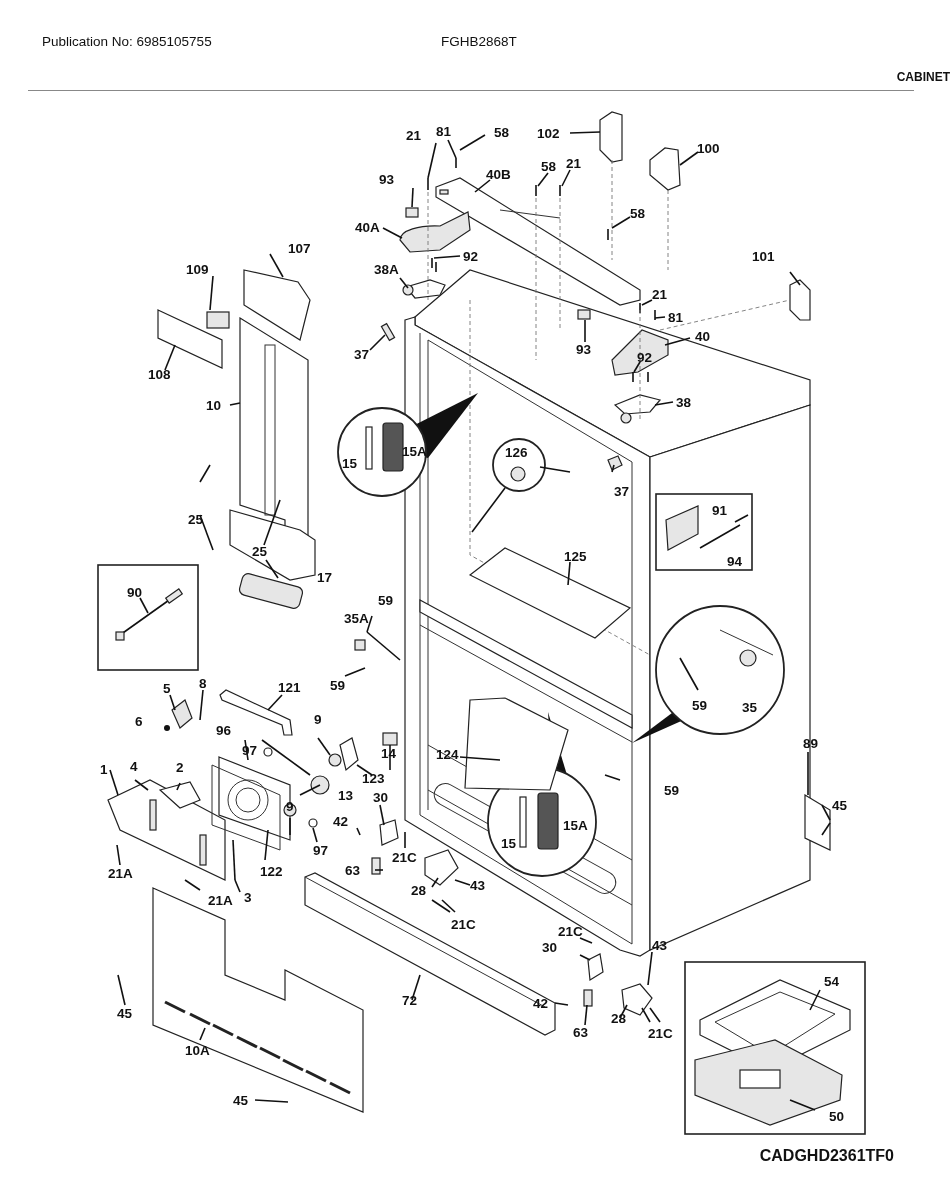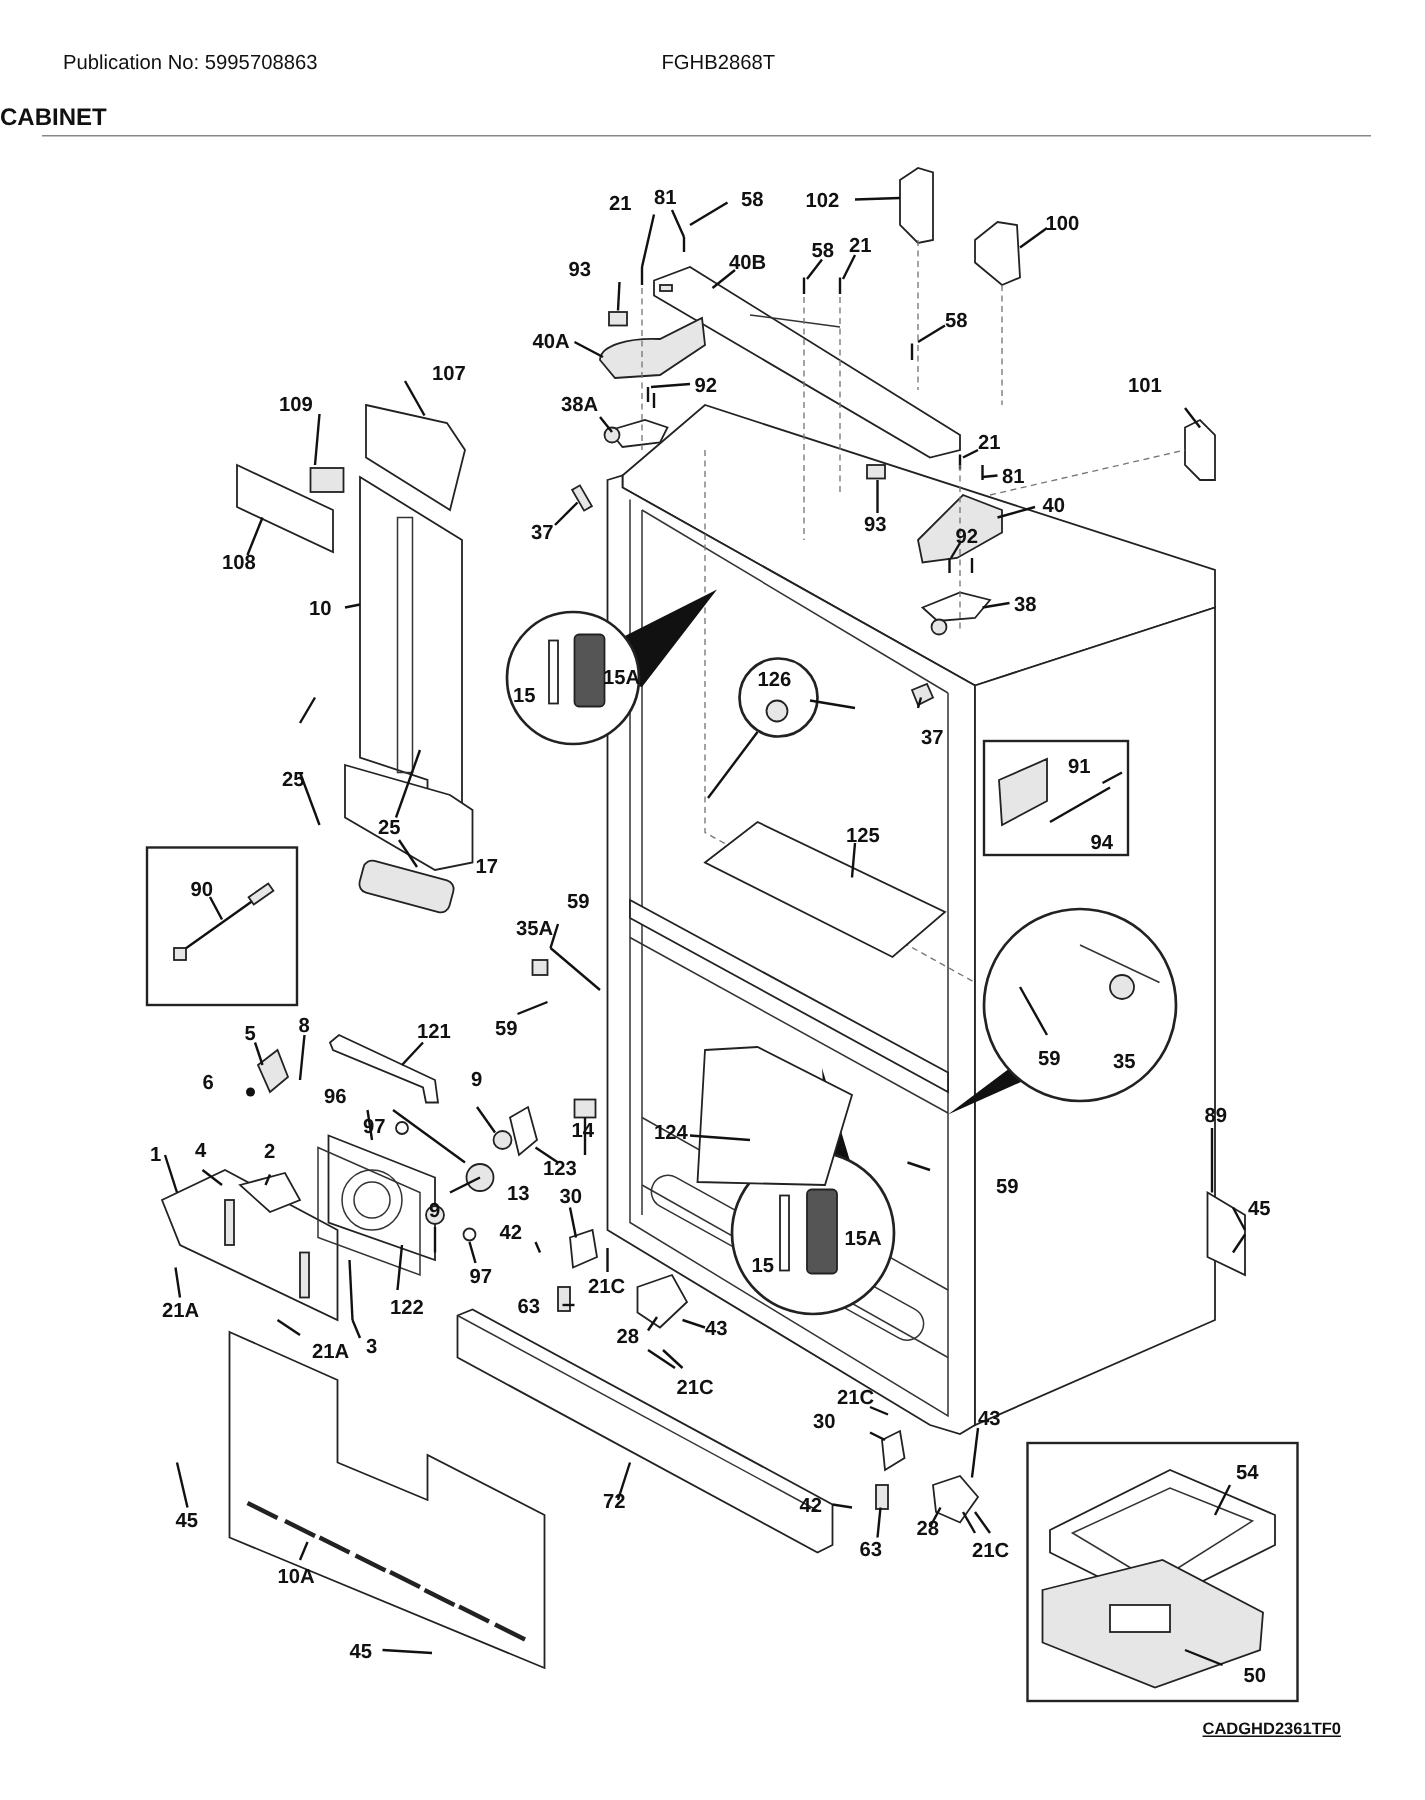--- a/index.html
+++ b/index.html
@@ -1,35 +1,35 @@
 <!DOCTYPE html>
 <html><head>
 <meta charset="utf-8">
 <style>
   html, body { margin:0; padding:0; background:#ffffff; }
   body { width:950px; height:1200px; position:relative; overflow:hidden;
          font-family:"Liberation Sans", sans-serif; color:#111; }
   .hdr { position:absolute; font-size:13.5px; color:#111; }
   #pub { left:42px; top:34px; }
   #model { left:408px; top:34px;margin-left:33px; }
-  #title { left:0; width:950px; top:70px; text-align:left; font-weight:bold; font-size:16px; }
+  #title { left:0; width:950px; top:70px; text-align:right; font-weight:bold; font-size:12px; }
   #rule { position:absolute; left:28px; top:90px; width:886px; height:0; border-top:1.5px solid #888; }
-  #drawing-code { position:absolute; right:56px; top:1147px; font-weight:bold; font-size:11px;text-decoration:underline; }
+  #drawing-code { position:absolute; right:56px; top:1147px; font-weight:bold; font-size:16px; }
   svg#diagram { position:absolute; left:0; top:0; }
   .lbl { font-family:"Liberation Sans", sans-serif; font-weight:bold; font-size:13.5px; fill:#111; }
   .ln { stroke:#111; stroke-width:1.6; fill:none; }
   .part { stroke:#222; stroke-width:1.2; fill:#fff; }
   .partg { stroke:#222; stroke-width:1.2; fill:#e6e6e6; }
   .dash { stroke:#777; stroke-width:0.9; stroke-dasharray:4 3; fill:none; }
   .thin { stroke:#333; stroke-width:1; fill:none; }
 </style>
 </head>
 <body>
 
-<div class="hdr" id="pub">Publication No: 5995708863</div>
+<div class="hdr" id="pub">Publication No: 6985105755</div>
 <div class="hdr" id="model">FGHB2868T</div>
 <div class="hdr" id="title">CABINET</div>
 <div id="rule"></div>
 
 <svg id="diagram" width="950" height="1200" viewBox="0 0 950 1200">
 
   <g>
 
     <polygon class="part" points="415,317 470,270 810,380 810,405 650,457 415,325"></polygon>
 

